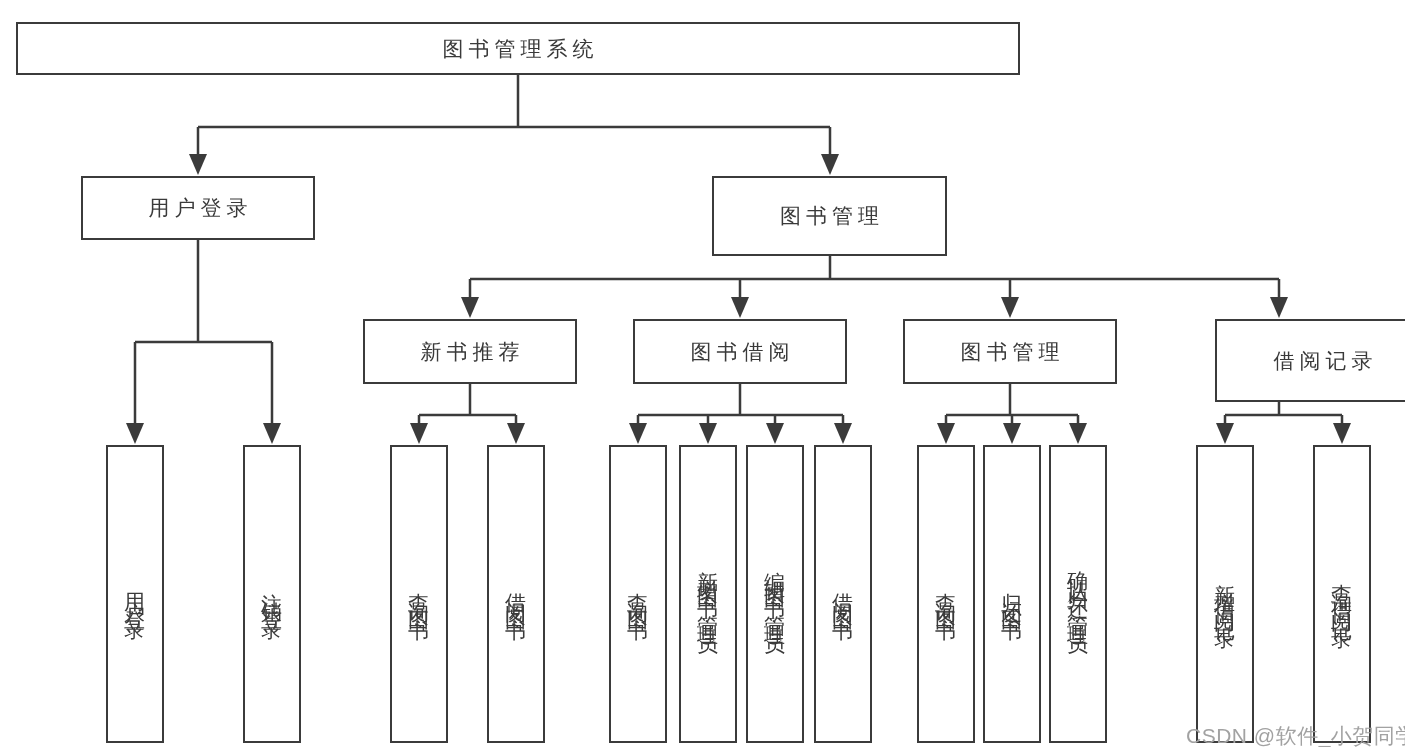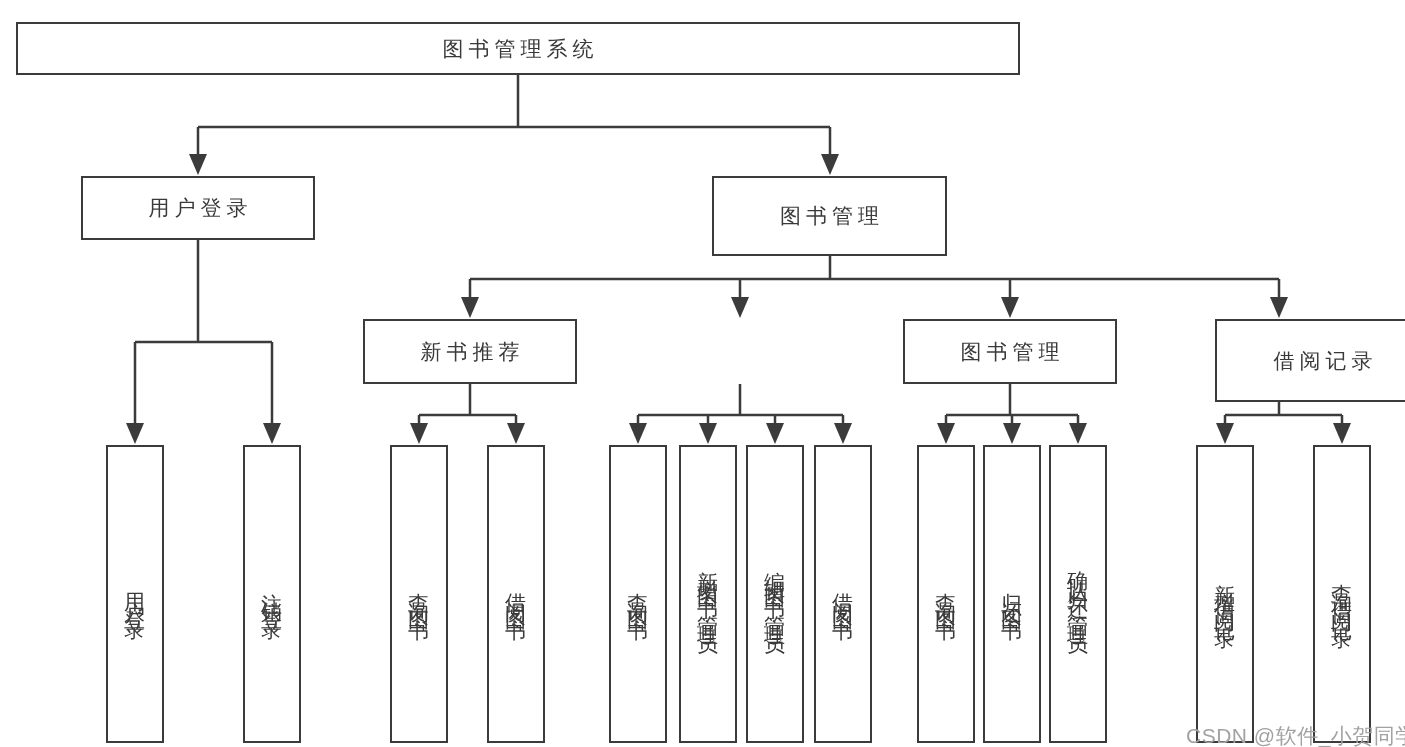--- a/index.html
+++ b/index.html
@@ -81,20 +81,23 @@
   <div class="hnode" style="left:81px; top:168px; width:234px; height:64px">
     <span>用户登录</span>
   </div>
   <div class="hnode" style="left:712px; top:168px; width:235px; height:80px">
     <span>图书管理</span>
   </div>
 
   <div class="hnode" style="left:363px; top:311px; width:214px; height:65px">
     <span>新书推荐</span>
   </div>
+  <div class="hnode" style="left:633px; top:311px; width:214px; height:65px">
+    <span>图书借阅</span>
+  </div>
   <div class="hnode" style="left:903px; top:311px; width:214px; height:65px">
     <span>图书管理</span>
   </div>
   <div class="hnode" style="left:1215px; top:311px; width:216px; height:83px">
     <span>借阅记录</span>
   </div>
 
   <div class="vnode" style="left:106px">
     <span>用户登录</span>
   </div>

